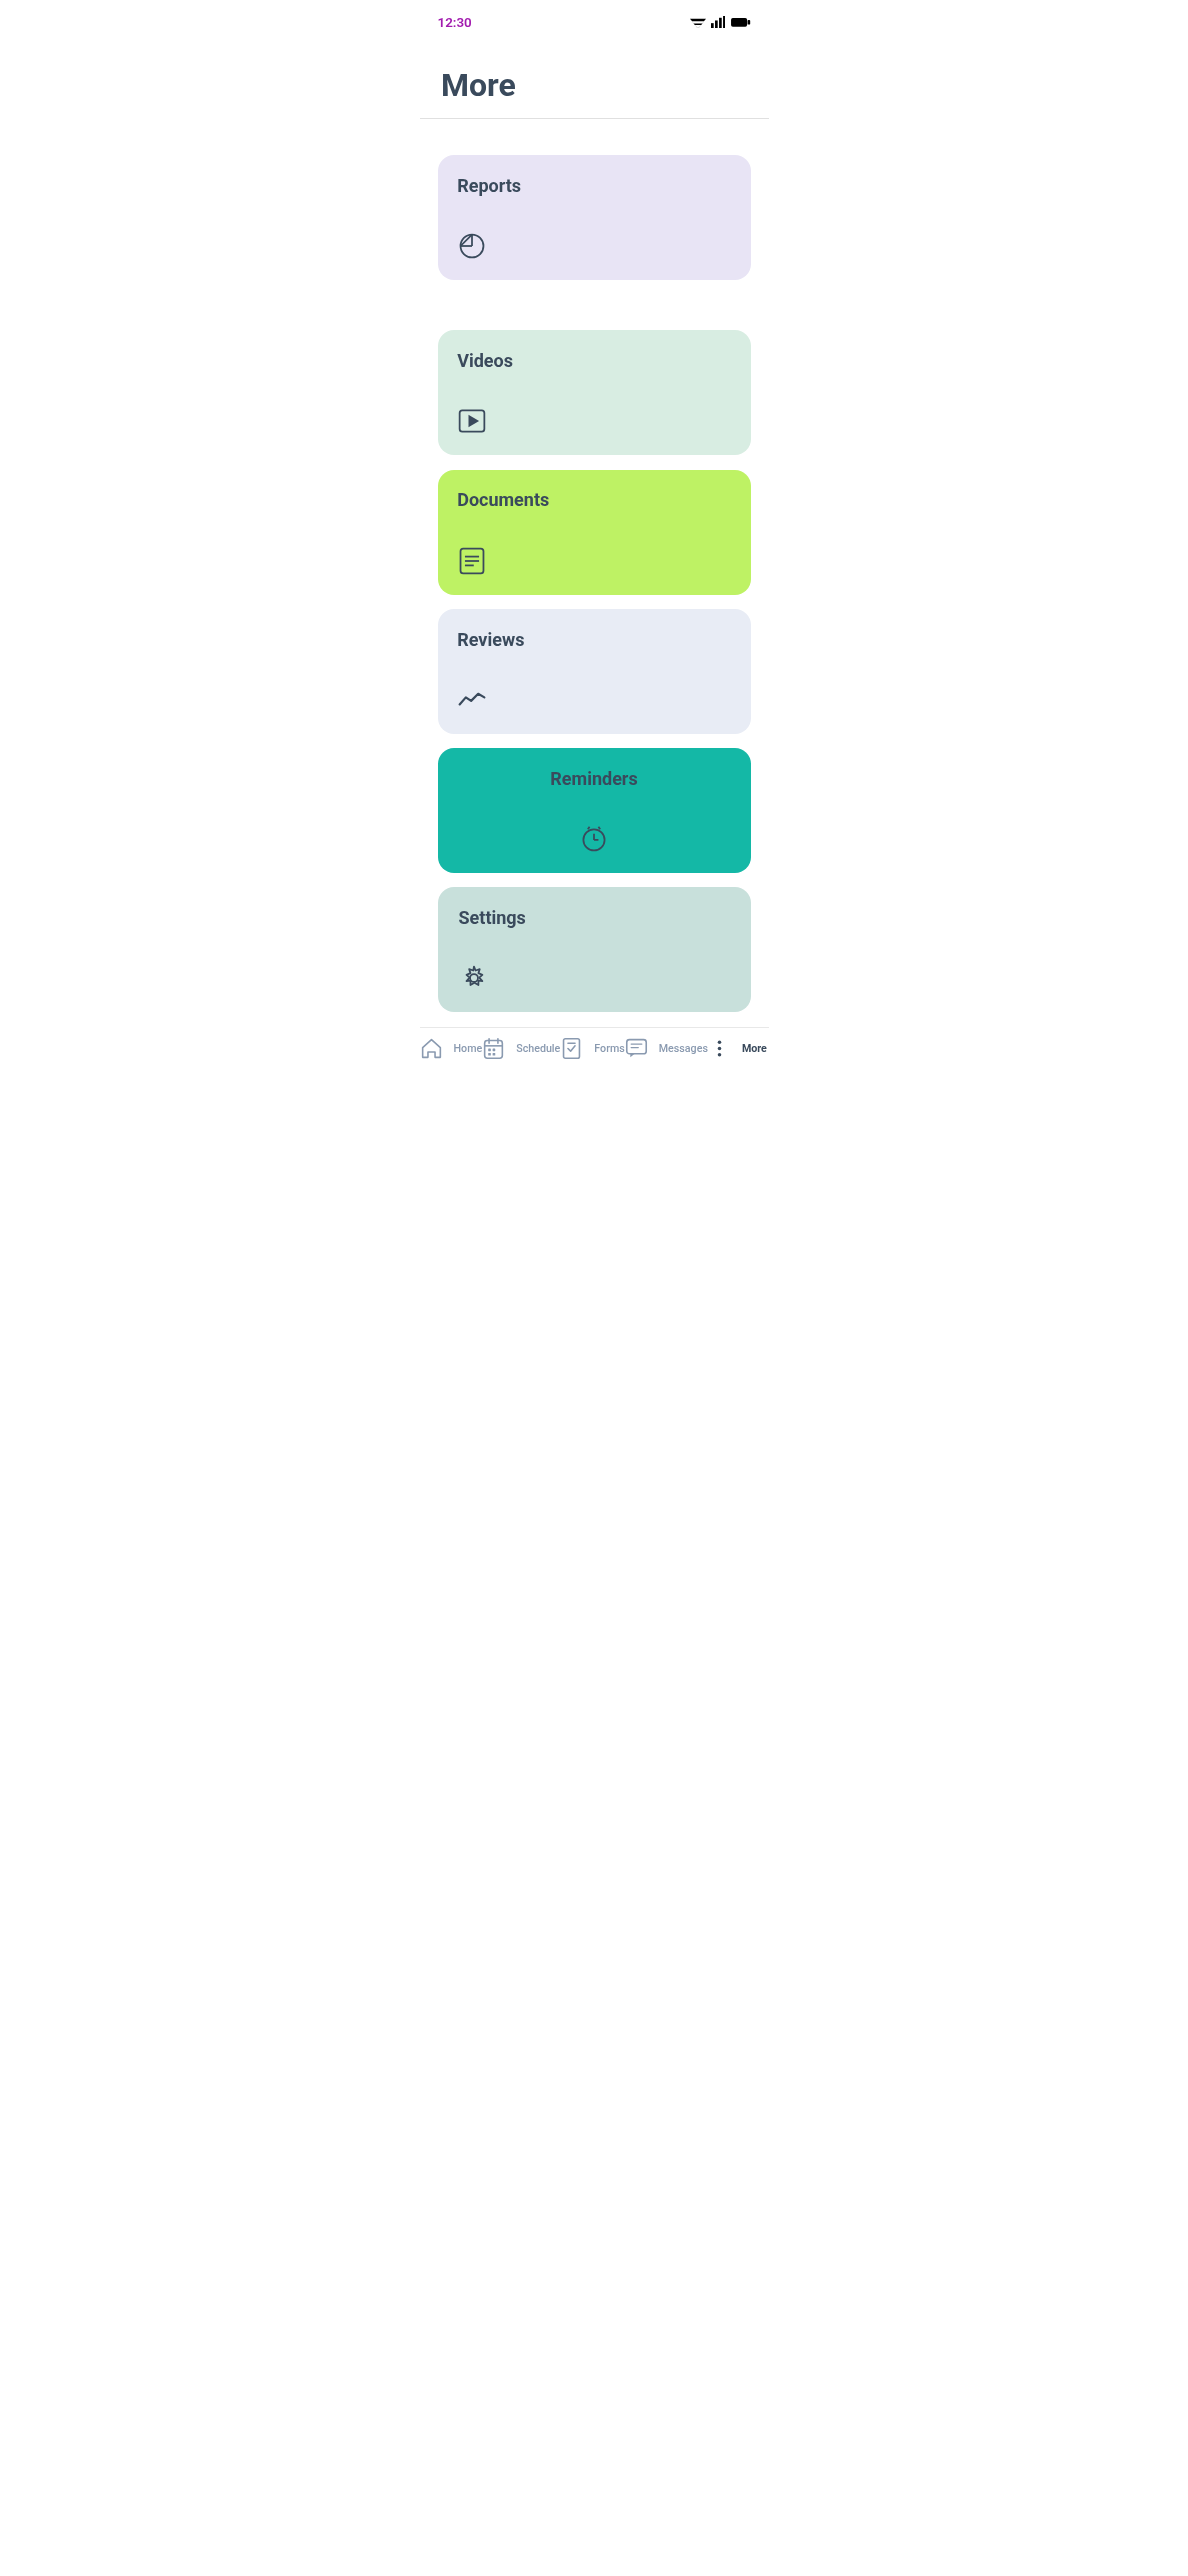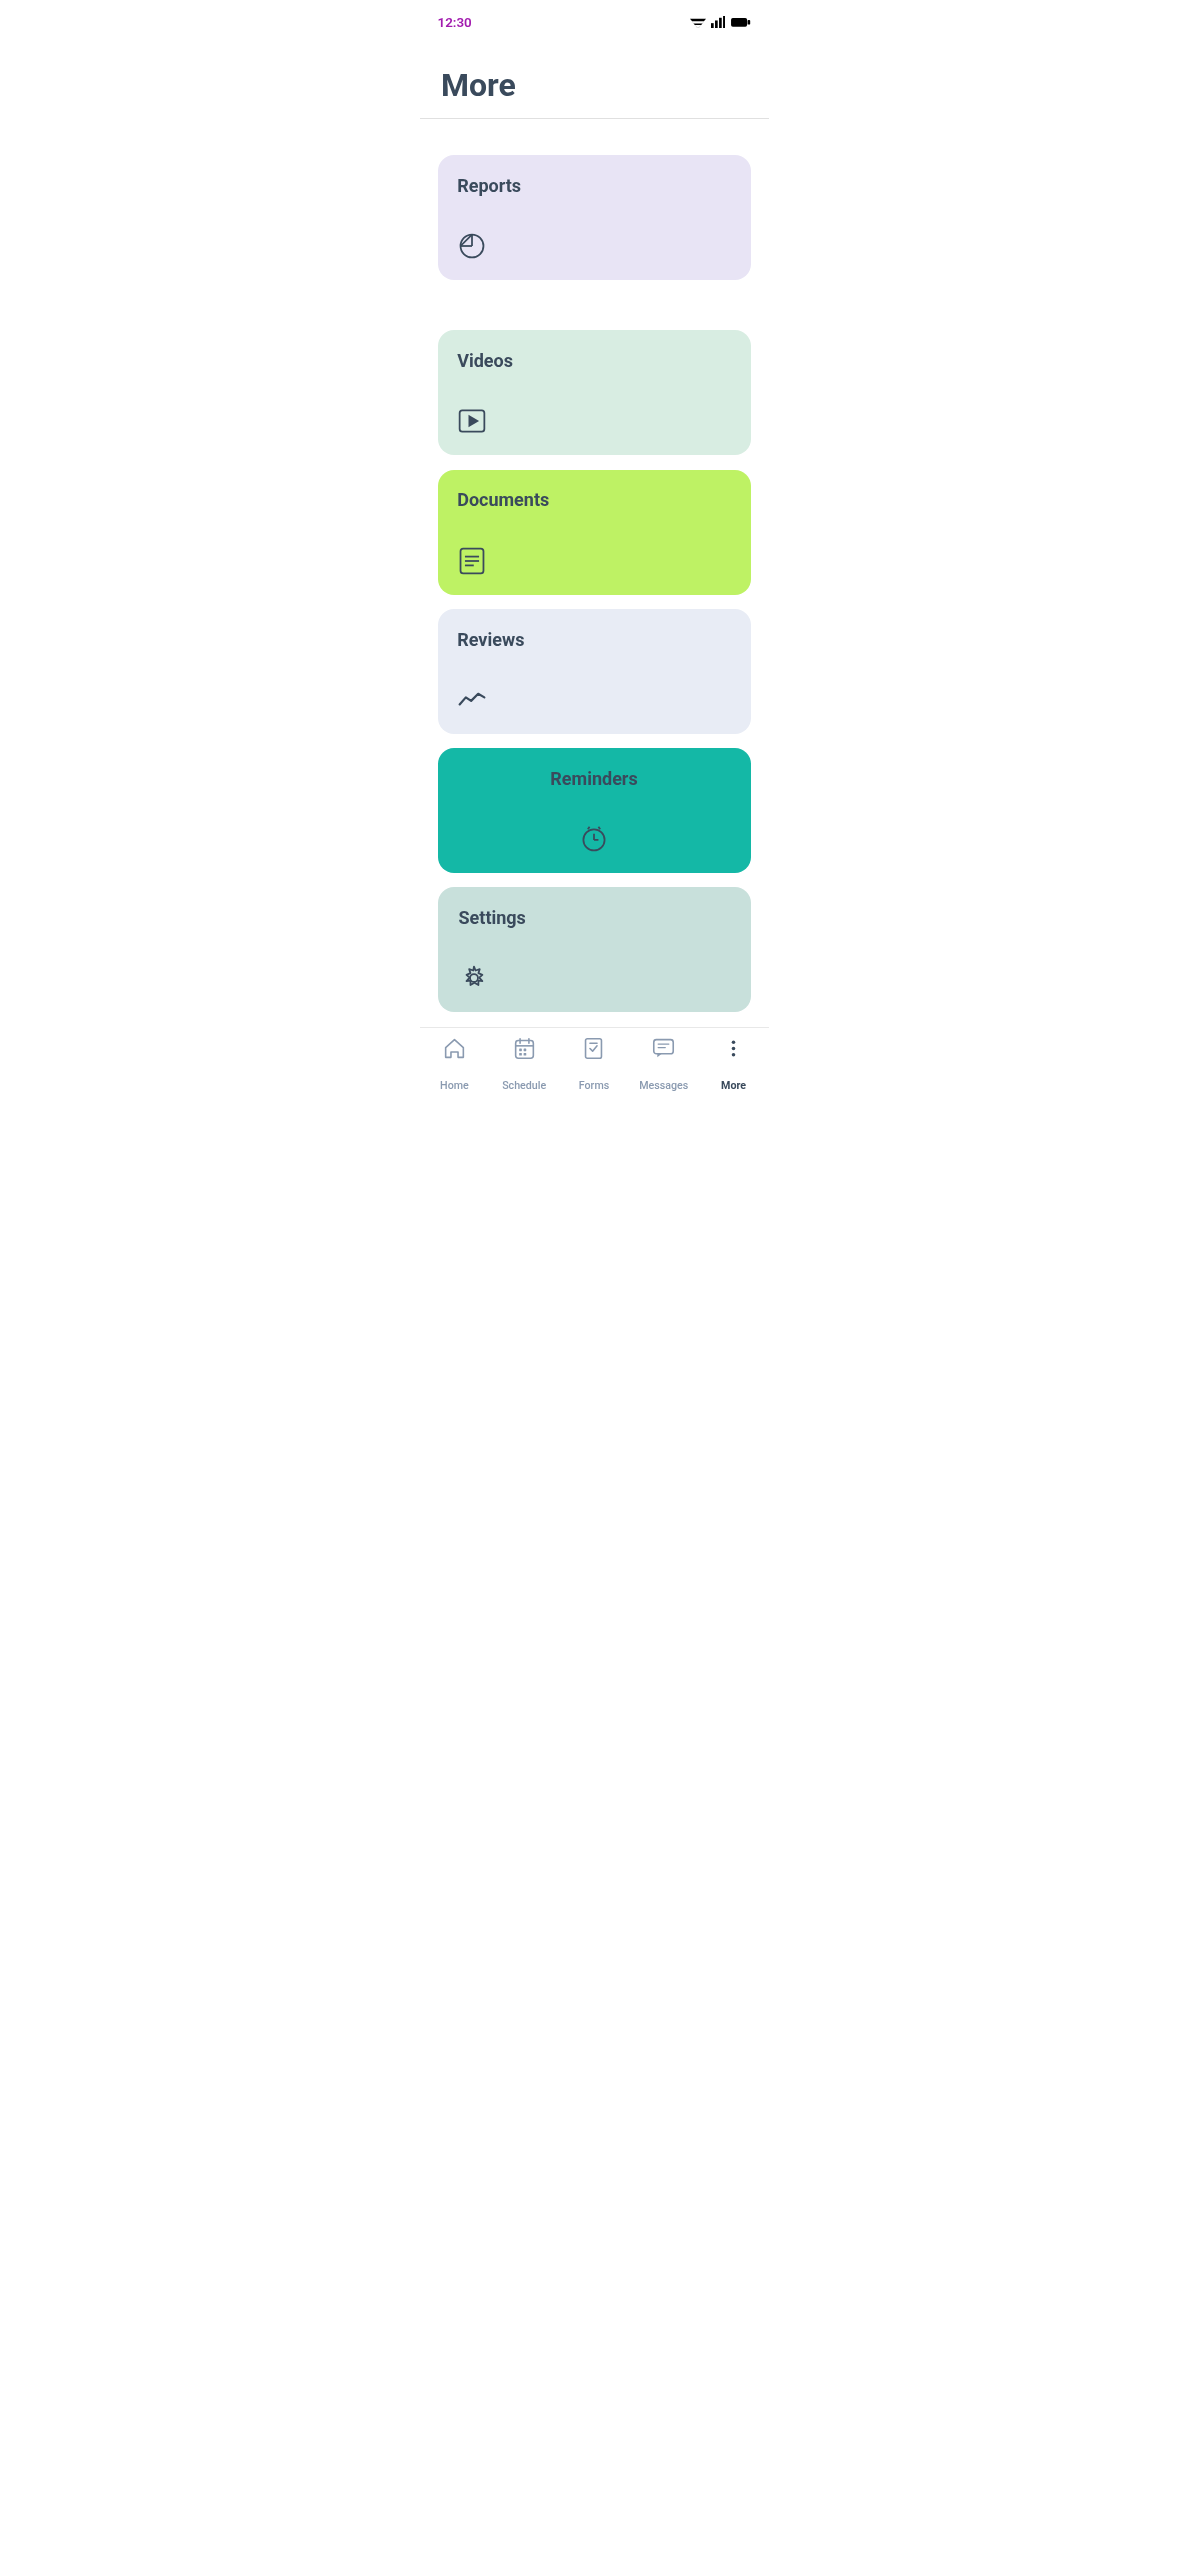--- a/index.html
+++ b/index.html
@@ -102,23 +102,23 @@
       display: flex;
       justify-content: space-around;
       align-items: center;
       padding: 9px 0 21.5px;
       border-top: 0.9px solid #e8e8e8;
       background: #fff;
     }
 
     .nav-item {
       display: flex;
-      flex-direction: column;
-      align-items: center;
-      gap: 19px;
+      flex-direction: row;
+      align-items: center;
+      gap: 11px;
       cursor: pointer;
       flex: 1;
     }
 
     .nav-label {
       font-size: 10.7px;
       color: #8a9ab0;
       font-weight: 500;
     }
 

